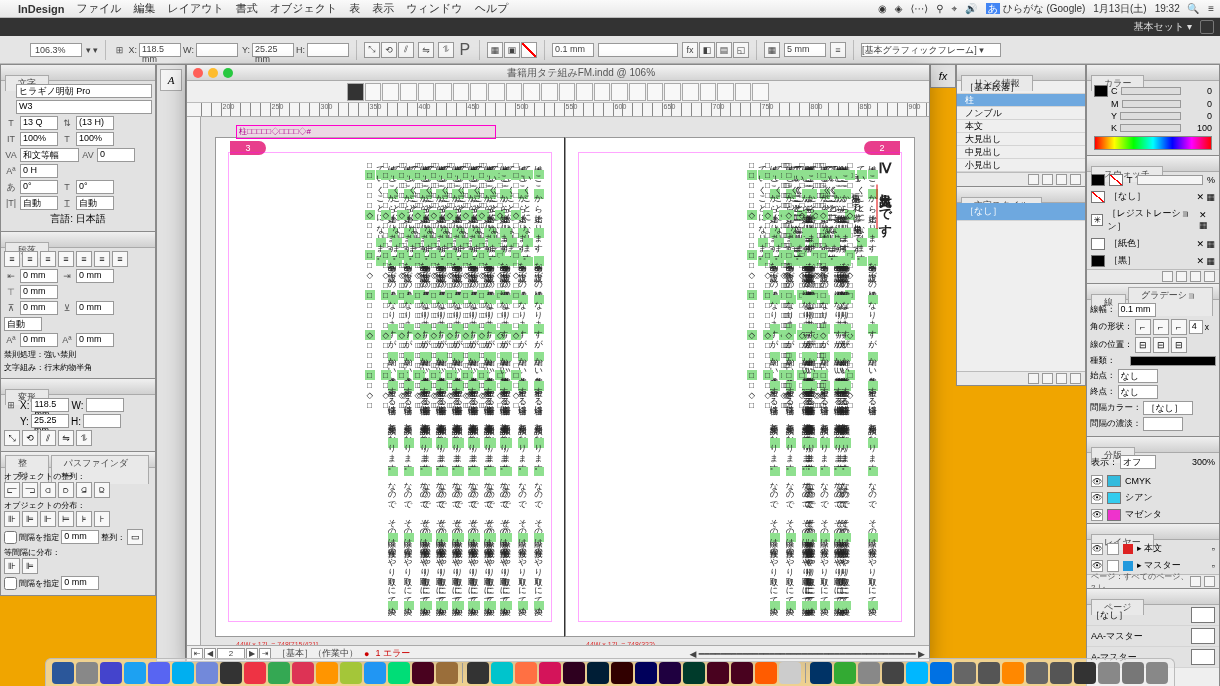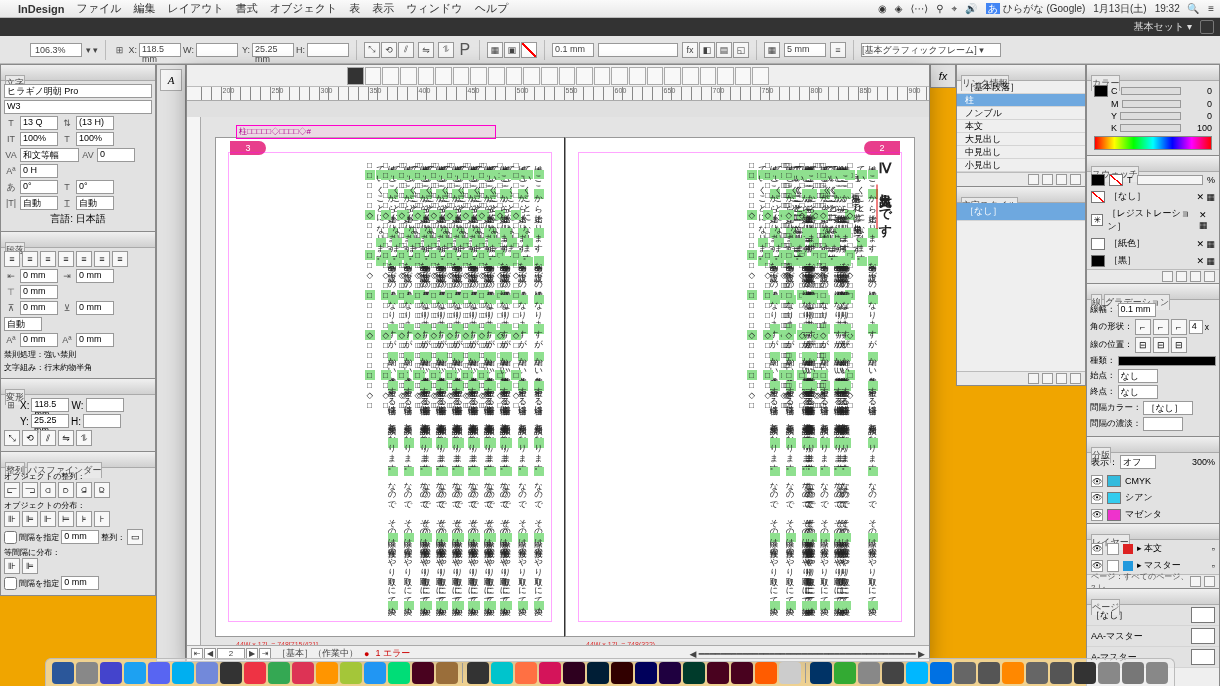--- a/index.html
+++ b/index.html
@@ -23,24 +23,24 @@
 .grp { display:flex; align-items:center; gap:2px; }
 .miniicon { width:16px; height:16px; border:1px solid #999; background:#f8f8f8; display:flex; align-items:center; justify-content:center; font-size:9px; }
 .miniinput { width:42px; height:14px; border:1px solid #999; background:#fff; font-size:9px; padding:0 2px; }
 .minisel { width:80px; height:14px; border:1px solid #999; background:#fff; font-size:9px; }
 .btnrow { display:flex; gap:1px; }
 
 
 .leftcol { position:absolute; top:64px; left:0; width:156px; display:flex; flex-direction:column; gap:0; }
 .panel { background:#e2e2e2; border:1px solid #8a8a8a; margin-bottom:-1px; }
 .panel-h { height:16px; background:linear-gradient(#f0f0f0,#d0d0d0); border-bottom:1px solid #aaa; display:flex; align-items:center; padding:0 4px; font-size:9px; color:#444; }
-.panel-h .tab { background:#e9e9e9; border:1px solid #aaa; border-bottom:none; padding:1px 0; margin-right:2px; font-size:9px;margin-top:20px; }
+.panel-h .tab { background:#e9e9e9; border:1px solid #aaa; border-bottom:none; padding:1px 12px; margin-right:2px; font-size:9px;margin-top:20px; }
 .panel-b { padding:3px; }
 .row { display:flex; align-items:center; gap:2px; margin-bottom:2px; }
-.fsel { flex:1; height:14px; border:1px solid #999; background:#fff; font-size:9px; padding:0 2px; }
+.fsel { flex:1; height:14px; border:1px solid #999; background:#fff; font-size:9px; padding:0 2px;margin-left:12px; }
 .tiny { width:38px; height:14px; border:1px solid #999; background:#fff; font-size:9px; padding:0 2px; }
 .ico { width:14px; height:14px; display:flex; align-items:center; justify-content:center; font-size:9px; color:#555; }
 
 
 .tooldock { position:absolute; top:64px; left:156px; width:30px; background:#e2e2e2; border:1px solid #8a8a8a; display:flex; flex-direction:column; align-items:center; gap:2px; padding:4px 0; height:598px; }
 .tooldock .tb { width:22px; height:22px; border:1px solid #aaa; background:#f4f4f4; display:flex; align-items:center; justify-content:center; font-size:11px; }
 
 
 .rightcol { position:absolute; top:64px; right:0; width:264px; height:610px; display:flex; }
 .riA { width:130px; display:flex; flex-direction:column; }
@@ -351,20 +351,28 @@
   </div>
 </div>
 
 <div class="tooldock">
   <div class="tb" style="font-style:italic;font-family:serif">A</div>
 </div>
 
 <div style="position:absolute;top:64px;left:930px;width:26px;height:24px;background:#e2e2e2;border:1px solid #8a8a8a;display:flex;align-items:center;justify-content:center;font-style:italic;font-size:11px">fx</div>
 
 <div class="docwin">
+  <div class="tbar">
+    <div class="traffic">
+        <span class="tr-r"></span>
+        <span class="tr-y"></span>
+        <span class="tr-g"></span>
+      </div>
+    <div class="dtitle">書籍用タテ組みFM.indd @ 106%</div>
+  </div>
   <div class="toolbar2">
     <span class="tb2" style="background:#333"></span>
     <span class="tb2"></span>
     <span class="tb2"></span>
       <span class="tb2"></span>
       <span class="tb2"></span>
       <span class="tb2"></span>
       <span class="tb2"></span>
       <span class="tb2"></span>
       <span class="tb2"></span>

